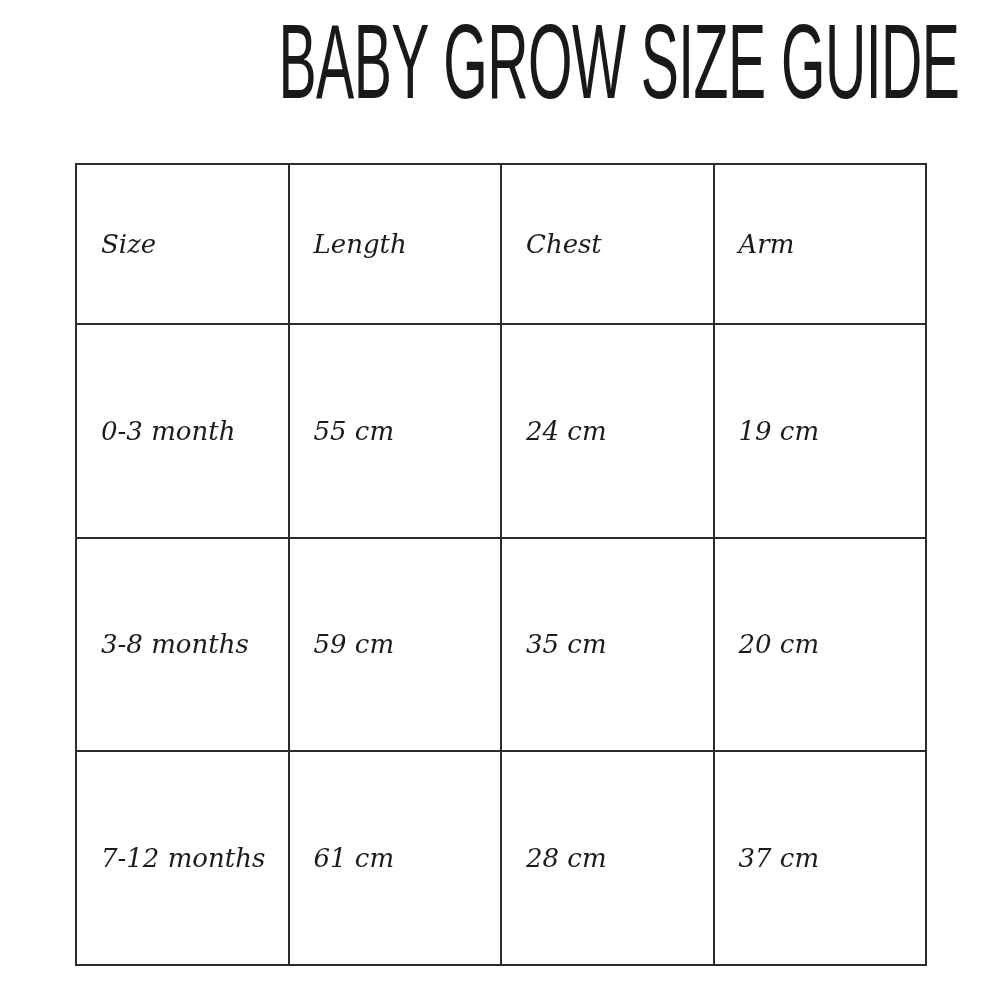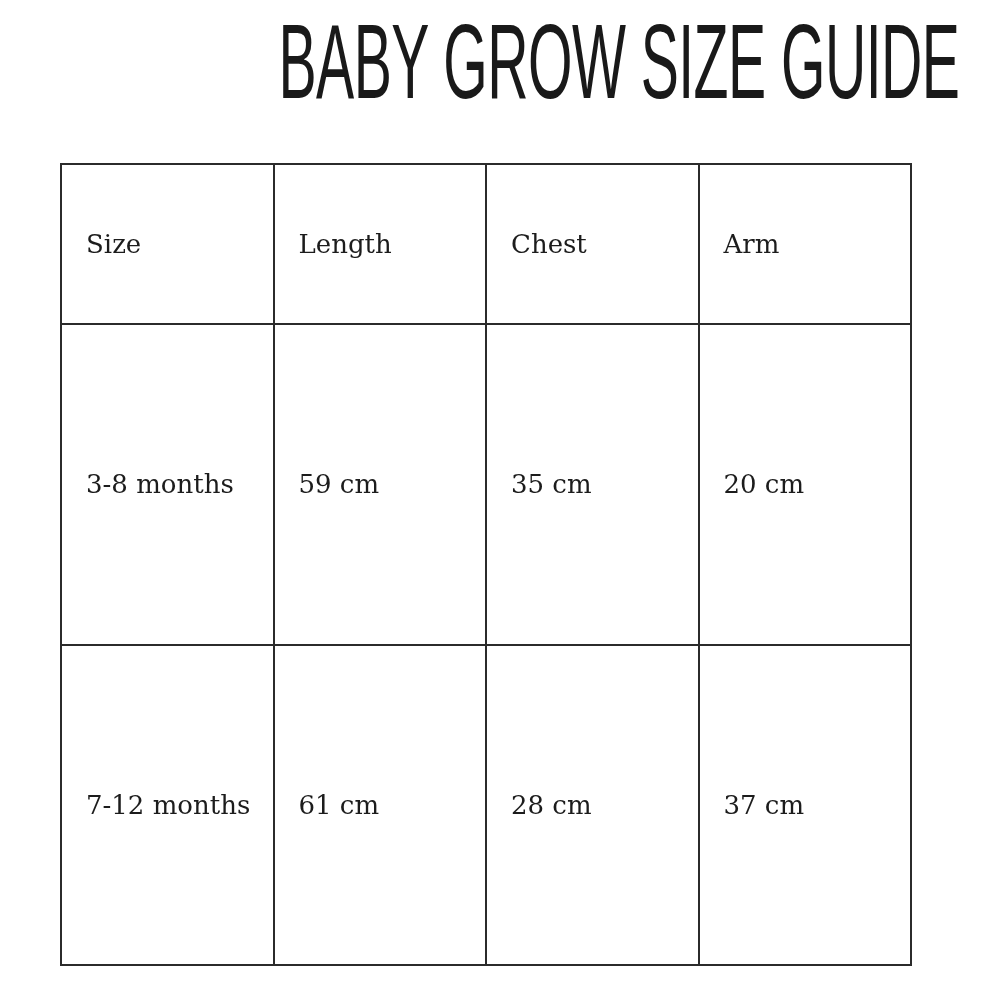--- a/index.html
+++ b/index.html
@@ -30,26 +30,27 @@
     font-size: 104px;
     line-height: 1.0;
     color: #191919;
     letter-spacing: -1px;
     transform: scale(0.55, 1.02);
     transform-origin: 50% 0%;
   }
   
   .size-table {
     position: absolute;
-    left: 60px;
+    left: 75px;
     top: 163px;
     width: 852px;
     height: 803px;
     border-collapse: collapse;
     table-layout: fixed;
+    font-style: italic;
   }
   .size-table td, .size-table th {
     border: 2px solid #2b2b2b;
     vertical-align: middle;
     text-align: left;
     padding: 0 0 0 24px;
     font-family: "DejaVu Serif", serif;
     font-weight: 400;
     font-size: 26px;
     color: #1c1c1c;
@@ -75,20 +76,26 @@
   <thead>
     <tr>
       <th>Size</th>
       <th>Length</th>
       <th>Chest</th>
       <th>Arm</th>
     </tr>
   </thead>
   <tbody>
     <tr>
+      <td>0-3 month</td>
+      <td>55 cm</td>
+      <td>24 cm</td>
+      <td>19 cm</td>
+    </tr>
+    <tr>
       <td>3-8 months</td>
       <td>59 cm</td>
       <td>35 cm</td>
       <td>20 cm</td>
     </tr>
     <tr>
       <td>7-12 months</td>
       <td>61 cm</td>
       <td>28 cm</td>
       <td>37 cm</td>

